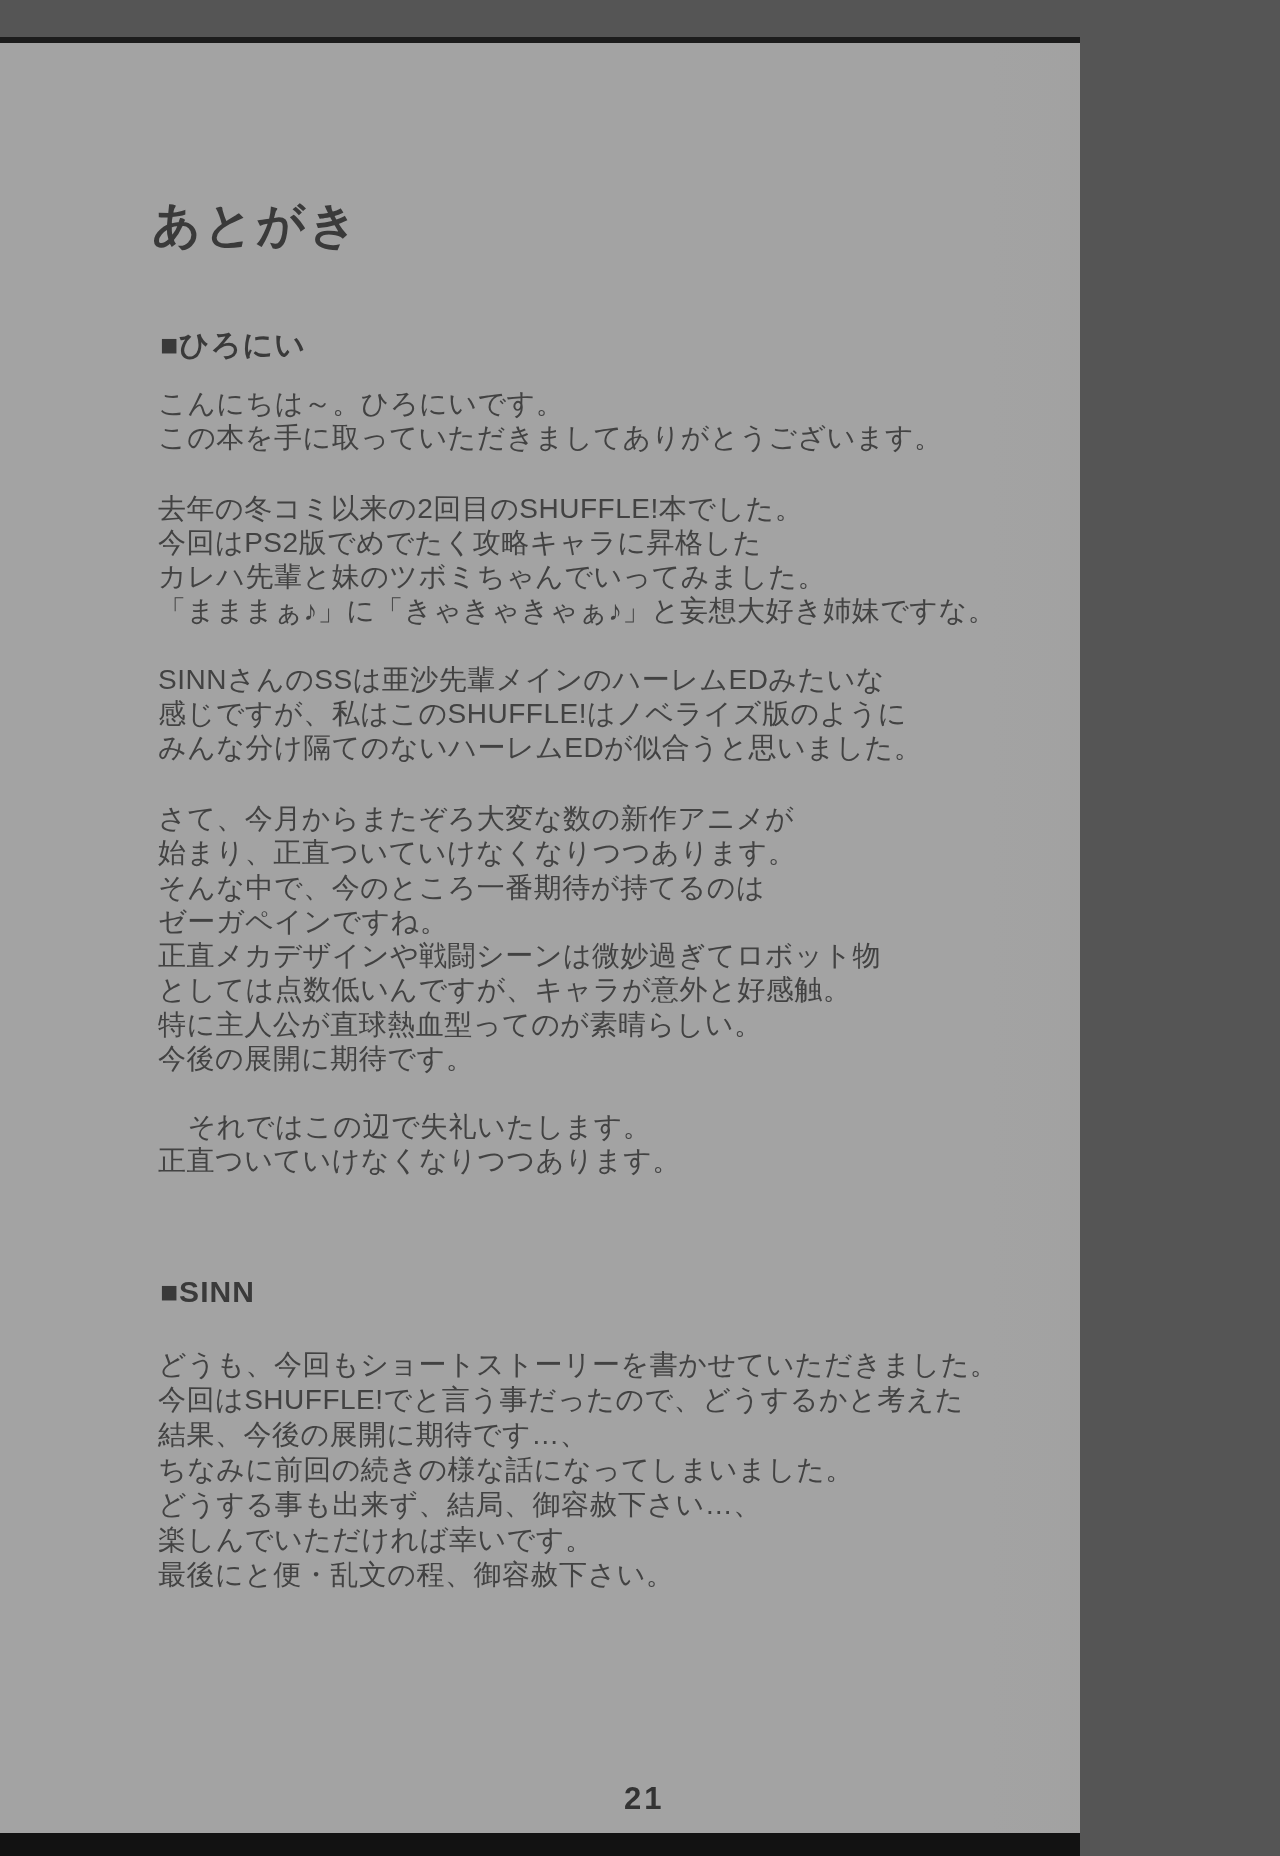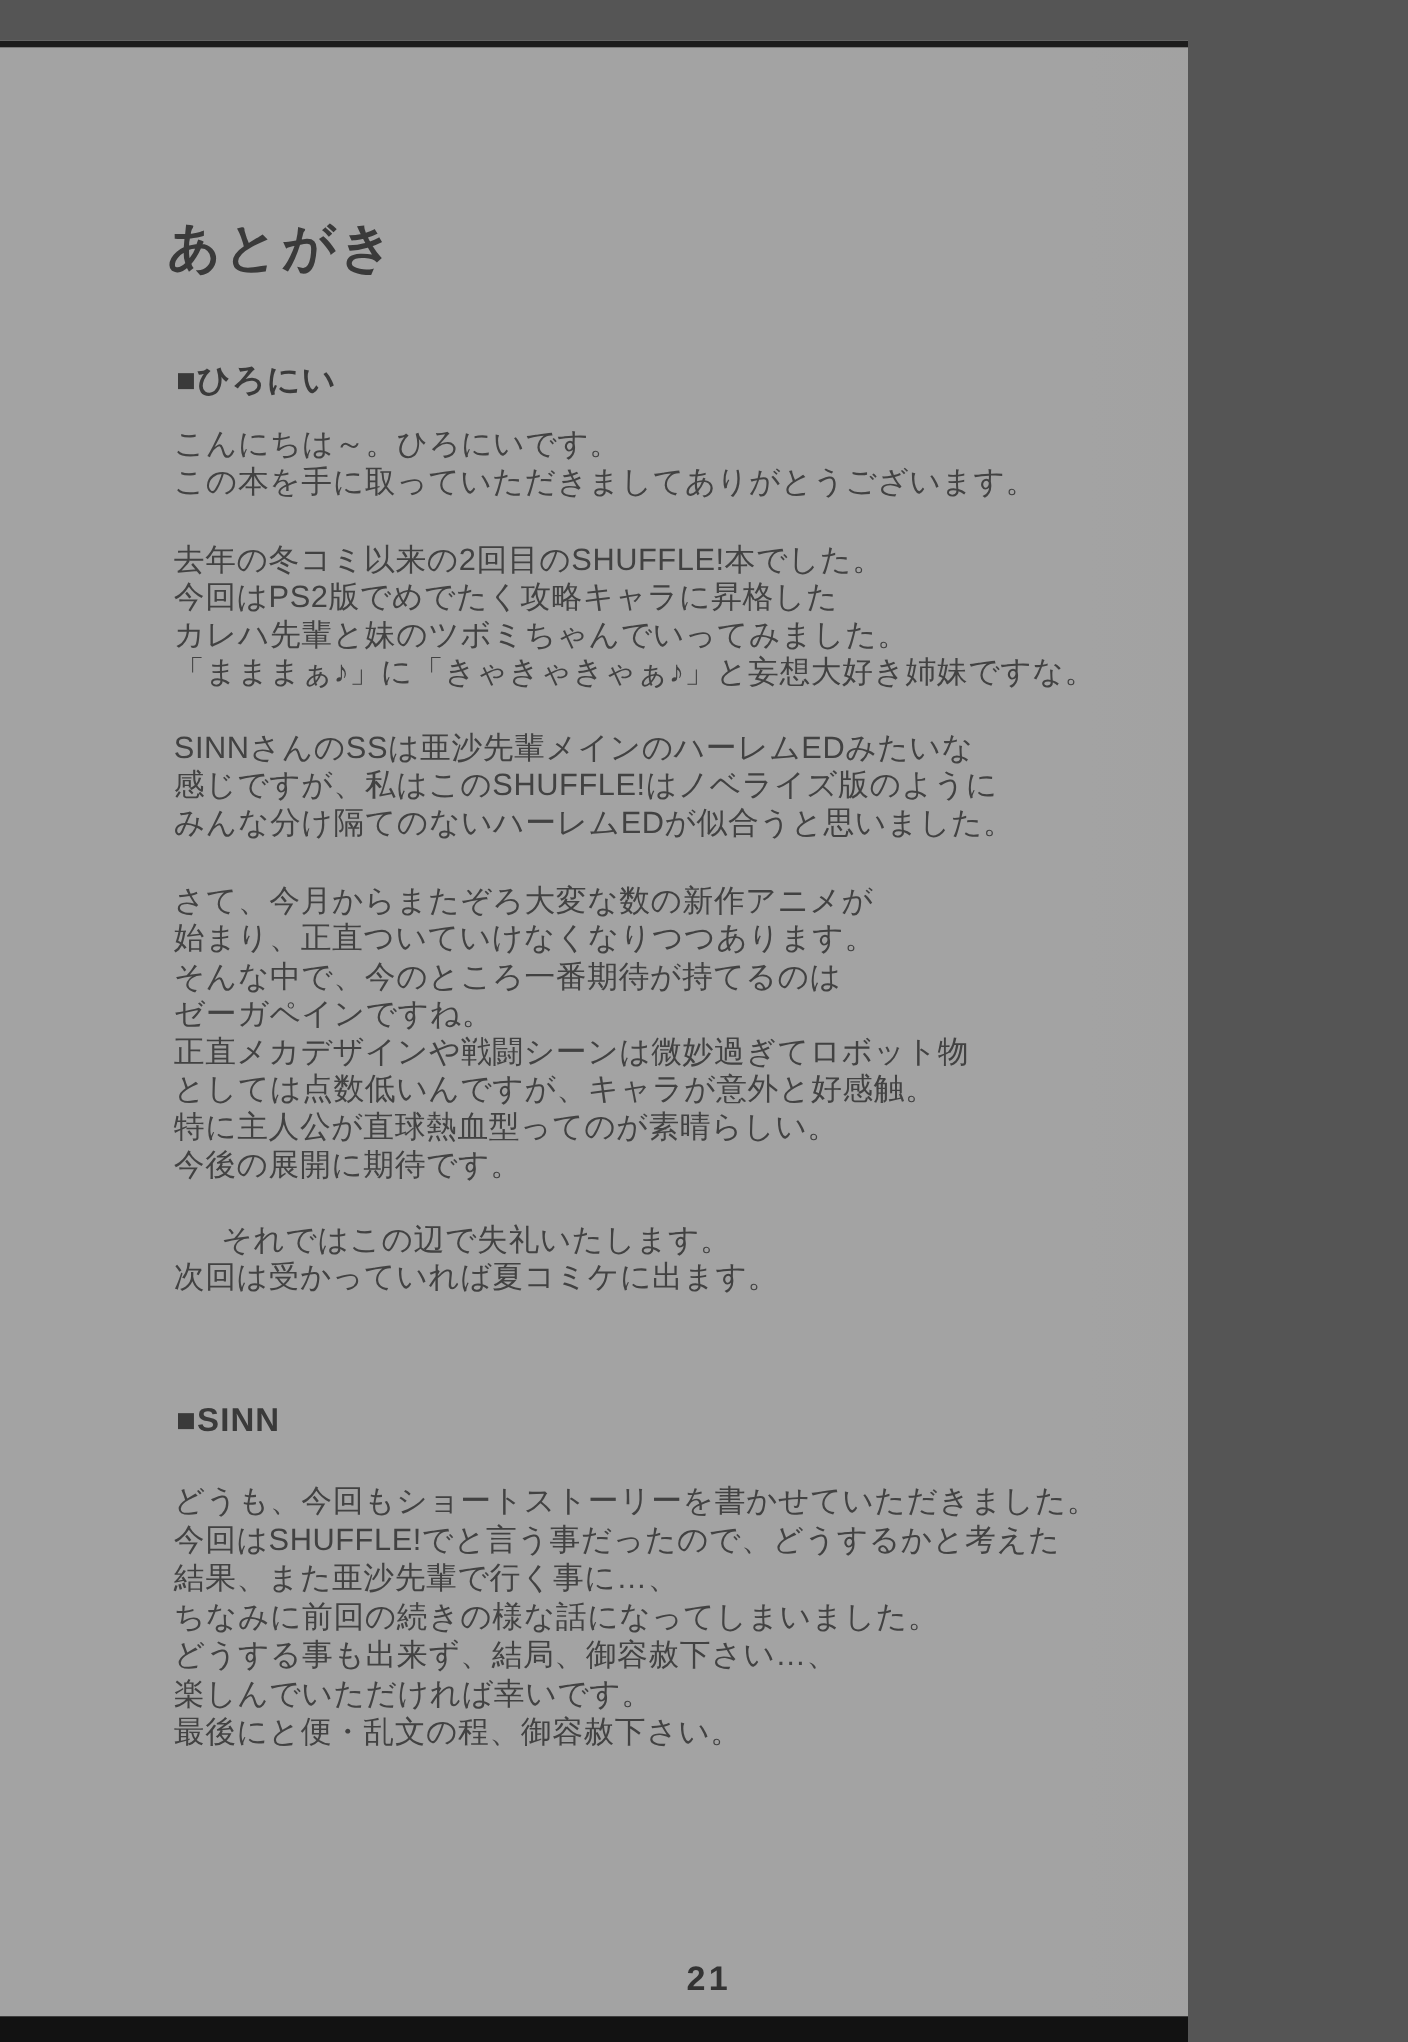--- a/index.html
+++ b/index.html
@@ -96,29 +96,29 @@
     <div class="line">そんな中で、今のところ一番期待が持てるのは</div>
     <div class="line">ゼーガペインですね。</div>
     <div class="line">正直メカデザインや戦闘シーンは微妙過ぎてロボット物</div>
     <div class="line">としては点数低いんですが、キャラが意外と好感触。</div>
     <div class="line">特に主人公が直球熱血型ってのが素晴らしい。</div>
     <div class="line">今後の展開に期待です。</div>
   </div>
 
   <div class="para p5">
     <div class="line">それではこの辺で失礼いたします。</div>
-    <div class="line">次回は受かっていれば夏コミケに出ます。</div>
+    <div class="line">正直ついていけなくなりつつあります。</div>
   </div>
 
   <div class="sec-heading h2">■SINN</div>
 
   <div class="para p6">
     <div class="line">どうも、今回もショートストーリーを書かせていただきました。</div>
     <div class="line">今回はSHUFFLE!でと言う事だったので、どうするかと考えた</div>
-    <div class="line">結果、また亜沙先輩で行く事に…、</div>
+    <div class="line">結果、今後の展開に期待です…、</div>
     <div class="line">ちなみに前回の続きの様な話になってしまいました。</div>
     <div class="line">どうする事も出来ず、結局、御容赦下さい…、</div>
     <div class="line">楽しんでいただければ幸いです。</div>
     <div class="line">最後にと便・乱文の程、御容赦下さい。</div>
   </div>
 
   <div class="page-num">21</div>
 
   <div class="curve-shadow"></div>
   <div class="gutter"></div>

